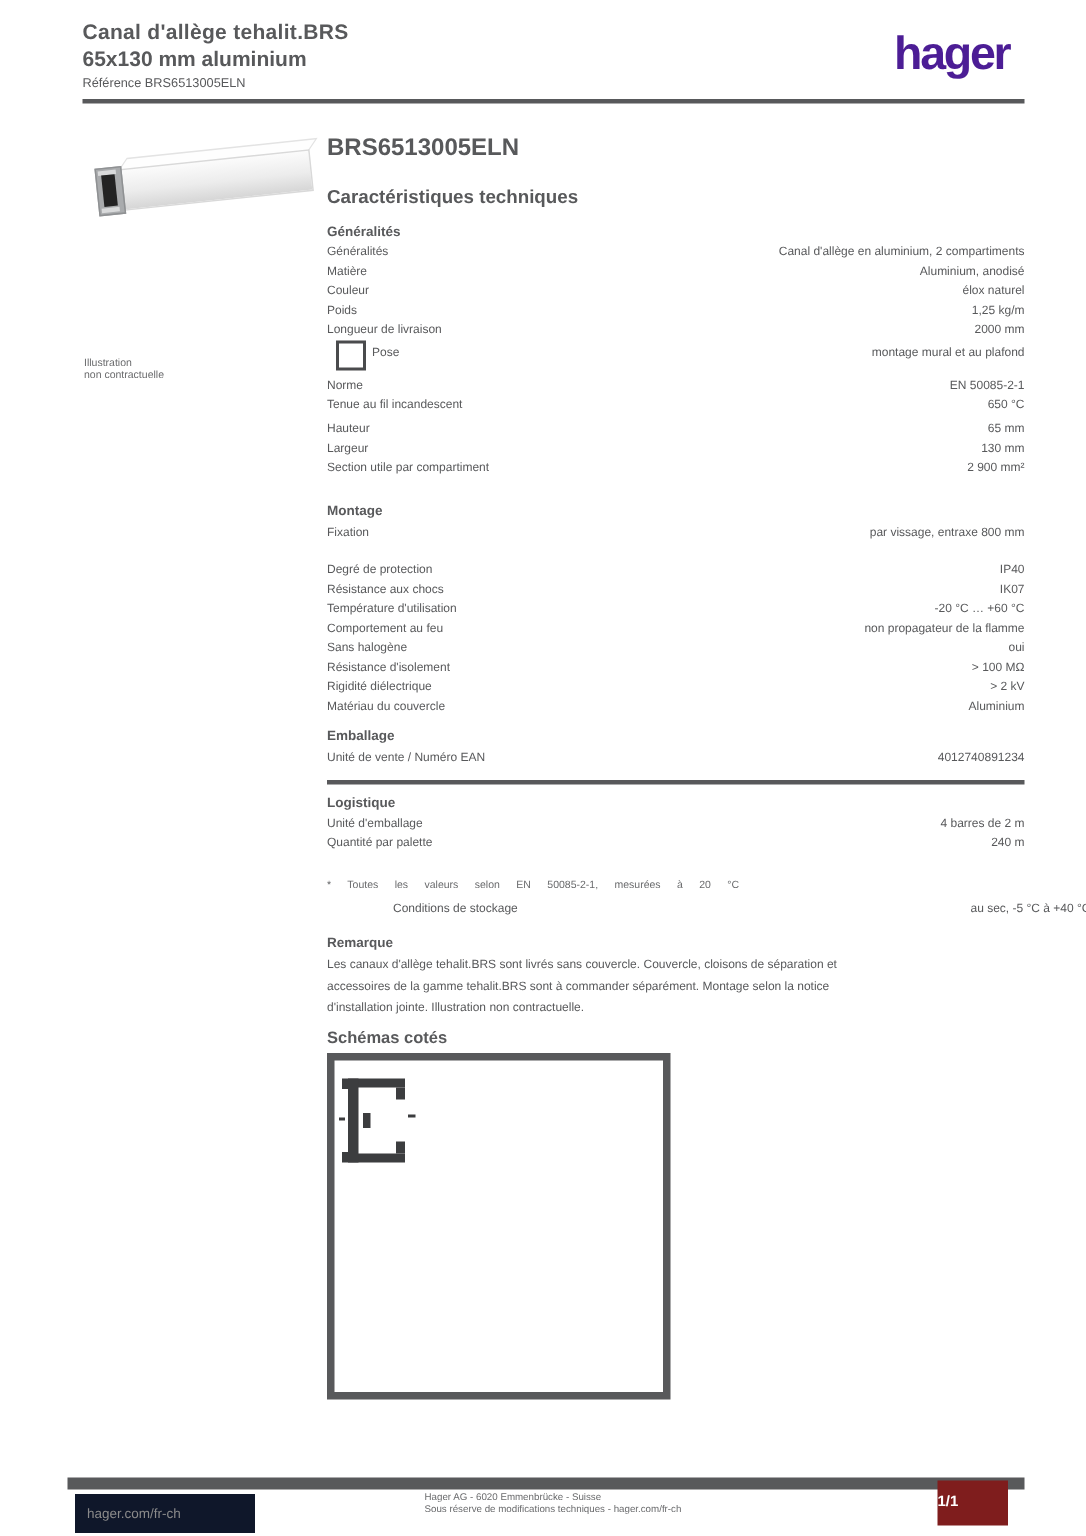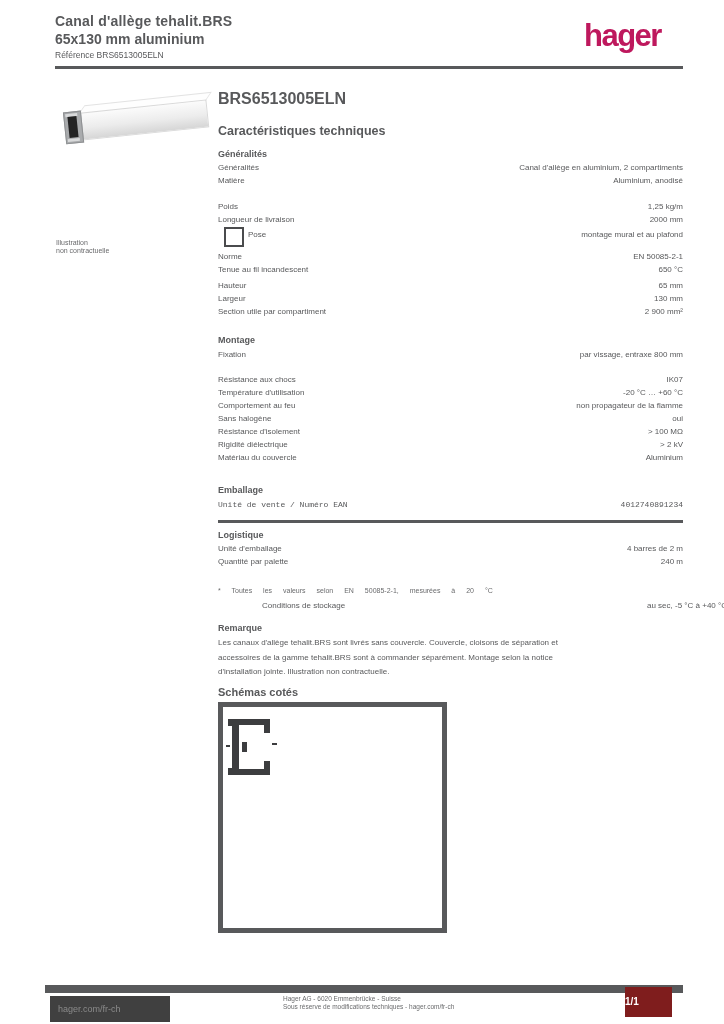--- a/index.html
+++ b/index.html
@@ -5,21 +5,21 @@
   html,body{margin:0;padding:0;background:#ffffff;}
   body{width:724px;height:1024px;position:relative;overflow:hidden;
        font-family:"Liberation Sans", sans-serif;color:#58595B;}
   .abs{position:absolute;}
 
   
   .hdr-line1{left:55px;top:13px;font-size:14px;font-weight:bold;letter-spacing:.2px;text-align:right;}
   .hdr-line2{left:55px;top:31px;font-size:14px;font-weight:bold;}
   .hdr-line3{left:55px;top:50px;font-size:8.5px;}
   .hdr-rule{left:55px;top:66px;width:628px;height:3px;background:#58595B;}
-  .logo{left:584px;top:18px;font-size:31px;font-weight:bold;color:#be185d;letter-spacing:-1.5px;}
+  .logo{left:596px;top:18px;font-size:31px;font-weight:bold;color:#4c1d95;letter-spacing:-1.5px;}
 
   
   .photo{left:52px;top:87px;width:160px;height:66px;background:#fff;}
   .duct{position:absolute;left:12px;top:16px;width:142px;height:32px;transform:rotate(-6deg);}
   .duct-front{position:absolute;left:14px;top:4px;width:128px;height:26px;
               background:linear-gradient(#fbfbfb,#ececec 55%,#d6d6d6);border:1px solid #d9d9d9;}
   .duct-topface{position:absolute;left:18px;top:-3px;width:126px;height:8px;background:#fefefe;
                 border:1px solid #e3e3e3;transform:skewX(-40deg);}
   .duct-cap{position:absolute;left:0;top:2px;width:16px;height:30px;background:#a9abad;
             border:1px solid #8f9193;}
@@ -35,33 +35,33 @@
   .tbl-rows{left:218px;width:465px;}
   .row{display:flex;justify-content:space-between;height:13px;line-height:13px;font-size:8px;}
   .row .lbl{white-space:nowrap;}
   .row .val{white-space:nowrap;text-align:right;}
   .s-b1{top:149px;} .s-b2{top:161px;} .s-b3{top:200px;}
   .picto-row{left:218px;top:226px;width:465px;height:22px;}
   .picto-icon{position:absolute;left:6px;top:1px;width:16px;height:16px;border:2.5px solid #4a4b4d;}
   .picto-lbl{position:absolute;left:30px;top:4px;font-size:8px;}
   .picto-val{position:absolute;right:0;top:4px;font-size:8px;}
   .s-b5{top:250px;} .s-b6{top:279px;} .s-b7{top:335px;} .s-b8{top:348px;}
-  .s-b9{top:373px;} .s-b10{top:485px;} .s-b11{top:498px;font-family:Liberation Mono, monospace;}
+  .s-b9{top:373px;} .s-b10{top:485px;} .s-b11{top:498px;}
   .rule-thick{left:218px;top:520px;width:465px;height:3px;background:#58595B;}
   .s-b13{top:530px;} .s-b14{top:542px;}
   .footnote{left:218px;top:587px;width:465px;font-size:7px;word-spacing:9px;color:#6a6b6d;}
   .s-b16{top:599px;margin-left:44px;} .s-b17{top:623px;}
   .paragraph{left:218px;top:636px;width:465px;font-size:8px;line-height:14.5px;white-space:pre-line;}
   .draw-heading{left:218px;top:686px;font-size:11px;font-weight:bold;}
   .draw-box{left:218px;top:702px;width:219px;height:221px;border:5px solid #58595B;background:#fff;}
   .cross-section{position:absolute;left:3px;top:8px;}
 
   
   .foot-bar{left:45px;top:985px;width:638px;height:8px;background:#58595B;}
-  .site-box{left:50px;top:996px;width:120px;height:26px;background:#404040;
+  .site-box{left:50px;top:996px;width:120px;height:26px;background:#0f172a;
             font-size:9px;color:#8a8a8a;line-height:26px;padding-left:8px;box-sizing:border-box;}
   .foot-line1{left:283px;top:995px;font-size:6.5px;color:#6a6b6d;}
   .foot-line2{left:283px;top:1003px;font-size:6.5px;color:#6a6b6d;}
   .page-box{left:625px;top:987px;width:47px;height:30px;background:#7f1d1d;color:#fff;
             font-size:10px;font-weight:bold;line-height:30px;}
 </style>
 </head>
 <body>
 
 <div class="abs hdr-line1">Canal d'allège tehalit.BRS</div>
@@ -91,20 +91,24 @@
 <div class="abs tbl-sub s-b1">Généralités</div>
 <div class="abs tbl-rows s-b2">
     <div class="row">
       <span class="lbl">Généralités</span>
       <span class="val">Canal d'allège en aluminium, 2 compartiments</span>
     </div>
     <div class="row">
       <span class="lbl">Matière</span>
       <span class="val">Aluminium, anodisé</span>
     </div>
+    <div class="row">
+      <span class="lbl">Couleur</span>
+      <span class="val">élox naturel</span>
+    </div>
   </div>
 <div class="abs tbl-rows s-b3">
     <div class="row">
       <span class="lbl">Poids</span>
       <span class="val">1,25 kg/m</span>
     </div>
     <div class="row">
       <span class="lbl">Longueur de livraison</span>
       <span class="val">2000 mm</span>
     </div>
@@ -141,20 +145,24 @@
     </div>
   </div>
 <div class="abs tbl-sub s-b7">Montage</div>
 <div class="abs tbl-rows s-b8">
     <div class="row">
       <span class="lbl">Fixation</span>
       <span class="val">par vissage, entraxe 800 mm</span>
     </div>
   </div>
 <div class="abs tbl-rows s-b9">
+    <div class="row">
+      <span class="lbl">Degré de protection</span>
+      <span class="val">IP40</span>
+    </div>
     <div class="row">
       <span class="lbl">Résistance aux chocs</span>
       <span class="val">IK07</span>
     </div>
     <div class="row">
       <span class="lbl">Température d'utilisation</span>
       <span class="val">-20 °C … +60 °C</span>
     </div>
     <div class="row">
       <span class="lbl">Comportement au feu</span>

